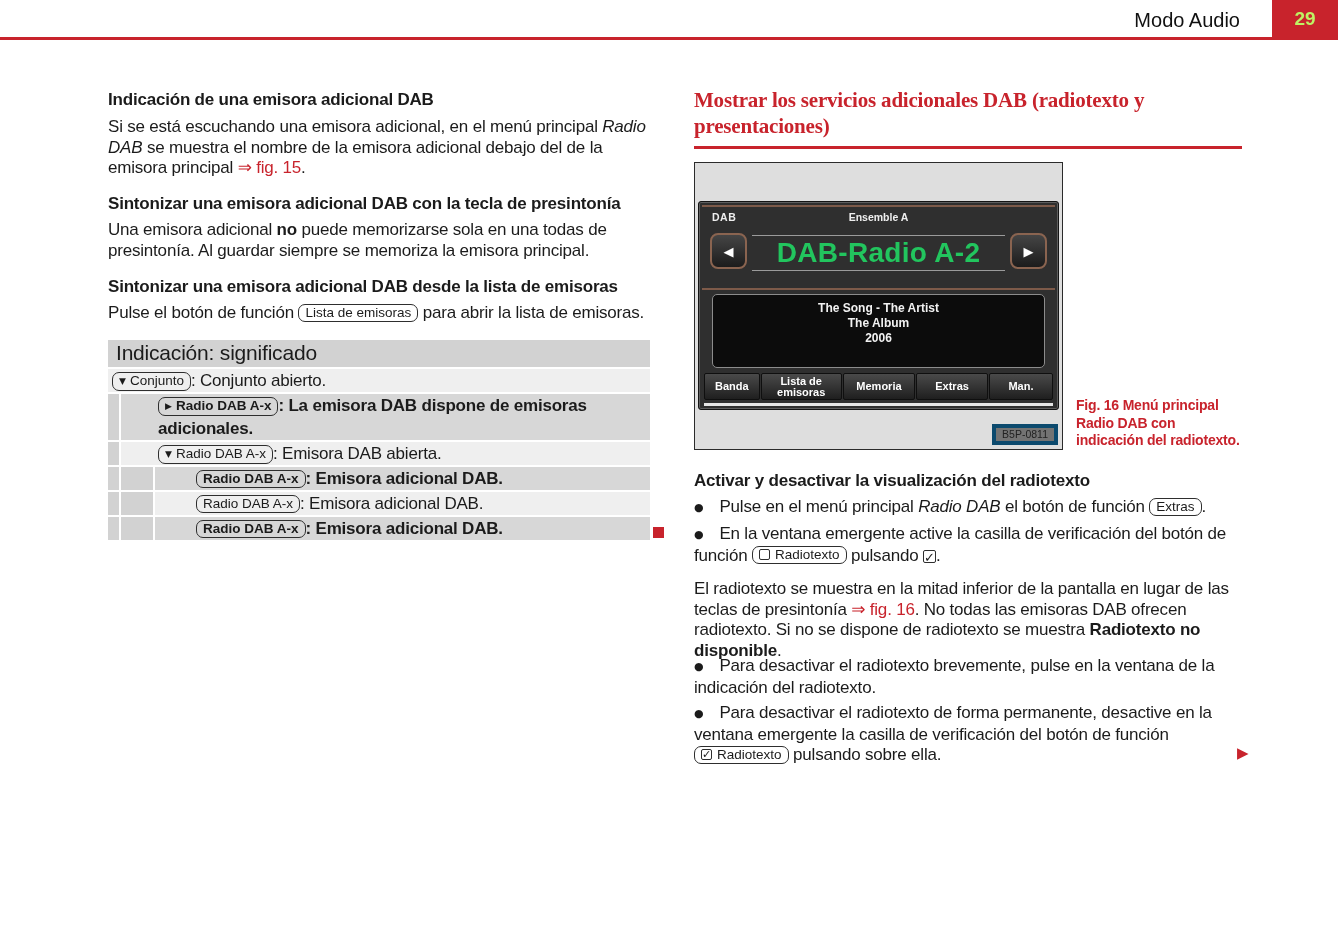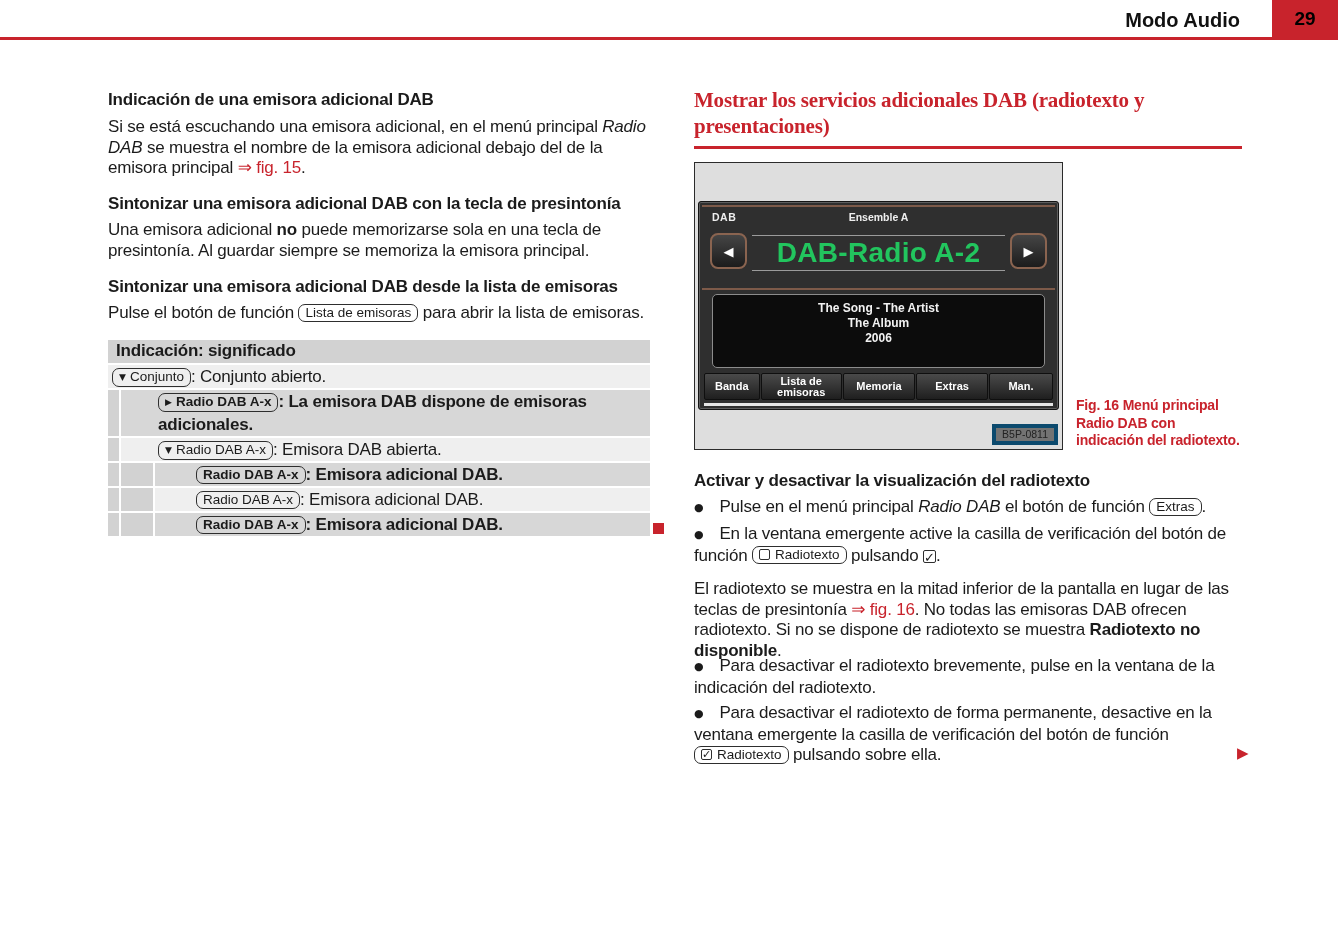--- a/index.html
+++ b/index.html
@@ -6,23 +6,23 @@
   html,body { background:#ffffff; }
   body {
     width:1338px; height:944px; position:relative; overflow:hidden;
     font-family:"Liberation Sans", sans-serif; color:#1b1b1b;
     -webkit-font-smoothing:antialiased;
   }
   .page { position:absolute; inset:0; }
 
   
   .header-rule { position:absolute; left:0; top:37px; width:1338px; height:3px; background:#c8232c; }
-  .header-title { position:absolute; top:9px; right:98px; font-size:20px; font-weight:bold; color:#111; }
+  .header-title { position:absolute; top:9px; right:98px; font-size:20px; font-weight:normal; color:#111; }
   .page-badge { position:absolute; top:0; left:1272px; width:66px; height:37px; background:#c8232c;
-                color:#000000; font-size:19px; font-weight:bold; display:flex; align-items:center; justify-content:center; }
+                color:#bef264; font-size:19px; font-weight:bold; display:flex; align-items:center; justify-content:center; }
 
   
   .left-col  { position:absolute; left:108px; top:88px; width:552px; height:440px; }
   .right-col { position:absolute; left:694px; top:88px; width:548px; height:700px; }
   .abs { position:absolute; left:0; width:100%; }
 
   .body-text { font-size:17px; line-height:20.5px; letter-spacing:-0.2px; }
   .sub-h { font-size:17px; font-weight:bold; letter-spacing:-0.2px; }
   .it { font-style:italic; }
   .bd { font-weight:bold; }
@@ -43,21 +43,21 @@
     content:"\2713"; font-family:"DejaVu Sans", sans-serif; font-weight:bold;
     font-size:11px; position:absolute; left:0; top:-3px; color:#1b1b1b;
   }
   .cb.lone { width:13px; height:13px; margin-right:0; vertical-align:-2px; }
   .cb.lone.checked::after { font-size:13px; top:-3px; }
 
   .bullet { font-family:"DejaVu Sans", sans-serif; font-size:11px; margin-right:16px; vertical-align:1px; }
 
   
   .tbl { position:absolute; left:0; top:252px; width:542px; }
-  .tbl-header { background:#d2d2d2; font-weight:bold; font-size:17px; letter-spacing:-0.2px;
+  .tbl-header { background:#d2d2d2; font-weight:normal; font-size:21px; letter-spacing:-0.2px;
                 padding:1px 0 2px 8px; margin-bottom:2px; }
   .trow { display:flex; margin-bottom:2px; min-height:23px; }
   .icell { background:#d2d2d2; margin-right:2px; }
   .icell.w1 { width:11px; } .icell.w2 { width:32px; }
   .cell-main { flex:1; font-size:17px; letter-spacing:-0.2px; line-height:23px; padding-top:0; }
   .shade-light .cell-main { background:#efefef; }
   .shade-dark  .cell-main { background:#d7d7d7;font-weight:bold; }
   .ind0 .cell-main { padding-left:4px; }
   .ind1 .cell-main { padding-left:37px; }
   .ind2 .cell-main { padding-left:41px; }
@@ -110,21 +110,21 @@
 <div class="page">
 
   <div class="header-title">Modo Audio</div>
   <div class="page-badge">29</div>
   <div class="header-rule"></div>
 
   <div class="left-col">
     <div class="abs sub-h" style="top:2px">Indicación de una emisora adicional DAB</div>
     <div class="abs body-text" style="top:29px"><span>Si se está escuchando una emisora adicional, en el menú principal </span><span class="it">Radio DAB</span><span> se muestra el nombre de la emisora adicional debajo del de la emisora principal </span><span class="red-link">⇒ fig. 15</span><span>.</span></div>
     <div class="abs sub-h" style="top:106px">Sintonizar una emisora adicional DAB con la tecla de presintonía</div>
-    <div class="abs body-text" style="top:132px"><span>Una emisora adicional </span><span class="bd">no</span><span> puede memorizarse sola en una tecla de presintonía. Al guardar siempre se memoriza la emisora principal.</span></div>
+    <div class="abs body-text" style="top:132px"><span>Una emisora adicional </span><span class="bd">no</span><span> puede memorizarse sola en una todas de presintonía. Al guardar siempre se memoriza la emisora principal.</span></div>
     <div class="abs sub-h" style="top:189px">Sintonizar una emisora adicional DAB desde la lista de emisoras</div>
     <div class="abs body-text" style="top:215px"><span>Pulse el botón de función </span><span class="fbtn">Lista de emisoras</span><span> para abrir la lista de emisoras.</span></div>
 
     <div class="tbl">
       <div class="tbl-header">Indicación: significado</div>
       <div class="trow shade-light ind0">
         <div class="cell-main"><span class="fbtn"><span class="tri">▼</span>Conjunto</span><span>: Conjunto abierto.</span></div>
       </div>
       <div class="trow shade-dark ind1">
         <div class="icell w1"></div>

